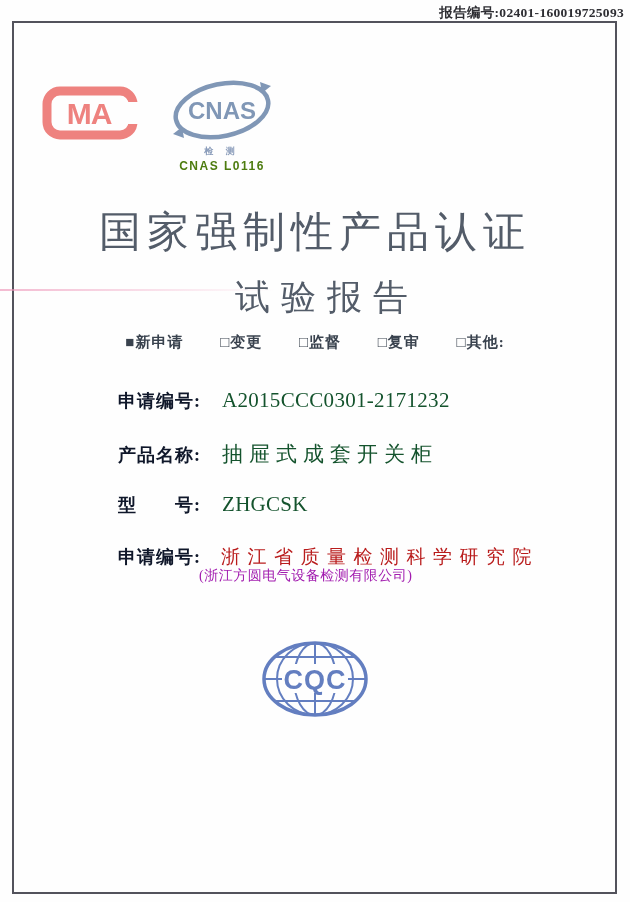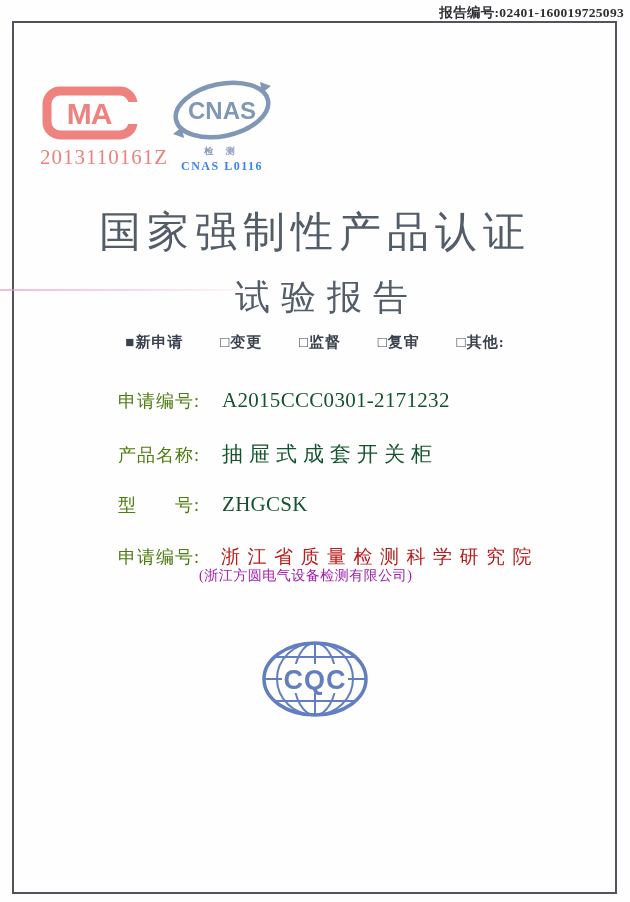--- a/index.html
+++ b/index.html
@@ -22,22 +22,22 @@
   .report-no .num { font-family:"Liberation Serif",serif; }
 
   .cma-block { position:absolute; left:40px; top:84px; width:100px; text-align:center; }
   .cma-code {
     margin-top:3px; font-size:21px; color:#ea837f; letter-spacing:1px;
     font-family:"Liberation Serif",serif;
   }
   .cnas-block { position:absolute; left:167px; top:76px; width:110px; text-align:center; }
   .cnas-caption { margin-top:1px; font-size:9px; letter-spacing:5px; color:#8a9cba;
     font-family:"Liberation Sans",sans-serif; font-weight:600; }
-  .cnas-code { font-size:12px; font-weight:700; color:#3b82f6; letter-spacing:1.5px;
-    font-family:Liberation Serif, serif; margin-top:1px; }
+  .cnas-code { font-size:12px; font-weight:700; color:#4d7c0f; letter-spacing:1.5px;
+    font-family:Liberation Sans, sans-serif; margin-top:1px; }
 
   .title-line1 {
     position:absolute; top:204px; left:0; width:100%;
     text-align:center; font-size:42px; letter-spacing:6px; color:#535c69;
   }
   .title-line2 {
     position:absolute; top:274px; left:0; width:100%;
     text-align:center; font-size:35px; letter-spacing:11px; color:#535c69;padding-left:24px;
   }
   .faint-line {
@@ -45,22 +45,22 @@
     background:linear-gradient(to right, rgba(238,150,185,.65), rgba(238,150,185,0));
   }
   .checkbox-row {
     position:absolute; top:333px; left:0; width:100%;
     text-align:center; font-size:15px; font-weight:700; color:#39424e;
     letter-spacing:1px;
   }
   .checkbox-row span { margin:0 16px; }
 
   .field-row { position:absolute; left:118px; white-space:nowrap; }
-  .flabel { display:inline-block; width:92px; font-size:18px; color:#4d7c0f;
-    letter-spacing:1px; }
+  .flabel { display:inline-block; width:92px; font-size:18px; color:#0f172a;
+    letter-spacing:1px;font-weight:bold; }
   .val-latin { margin-left:8px; font-size:21px; letter-spacing:.3px; color:#14532d; }
   .val-cn { margin-left:8px; font-size:21px; letter-spacing:6px; color:#14532d; }
   .val-cn-spread { margin-left:7px; font-size:19px; letter-spacing:7.5px; color:#b91c1c; }
   .field-row2 { position:absolute; left:199px; top:567px; font-size:14px;
     letter-spacing:.5px; color:#a21caf; white-space:nowrap; }
 
   .cqc-block { position:absolute; left:261px; top:640px; width:108px; text-align:center; }
 
   svg { display:block; margin:0 auto; }
 </style>
@@ -72,21 +72,20 @@
 <div class="report-no">
   <span>报告编号:</span><span class="num">02401-160019725093</span>
 </div>
 
 <div class="cma-block">
   <svg width="96" height="58" viewBox="0 0 96 58">
     <rect x="5" y="7" width="86" height="44" rx="13" ry="13" fill="none" stroke="#ee827f" stroke-width="9"></rect>
     <rect x="81" y="18" width="15" height="22" fill="#fefefe"></rect>
     <text x="47" y="40" text-anchor="middle" font-family="'Liberation Sans',sans-serif" font-size="30" font-weight="800" fill="#ee827f" letter-spacing="-1">MA</text>
   </svg>
-  <div class="cma-code">2013110161Z</div>
 </div>
 
 <div class="cnas-block">
   <svg width="104" height="68" viewBox="0 0 104 68">
     <g transform="rotate(-12 52 34)">
       <ellipse cx="52" cy="34" rx="47" ry="26" fill="none" stroke="#8097b6" stroke-width="4.5"></ellipse>
     </g>
     <polygon points="90,6 101,10 92,17" fill="#8097b6"></polygon>
     <polygon points="14,62 3,58 12,51" fill="#8097b6"></polygon>
     <text x="52" y="43" text-anchor="middle" font-family="'Liberation Sans',sans-serif" font-size="24" font-weight="bold" fill="#8097b6" stroke="#fefefe" stroke-width="6" paint-order="stroke" letter-spacing="0">CNAS</text>

